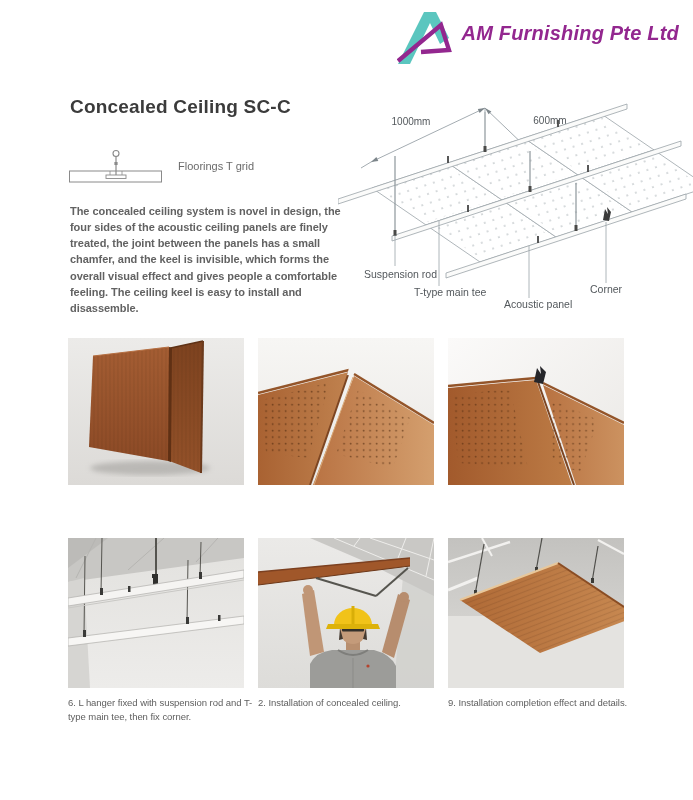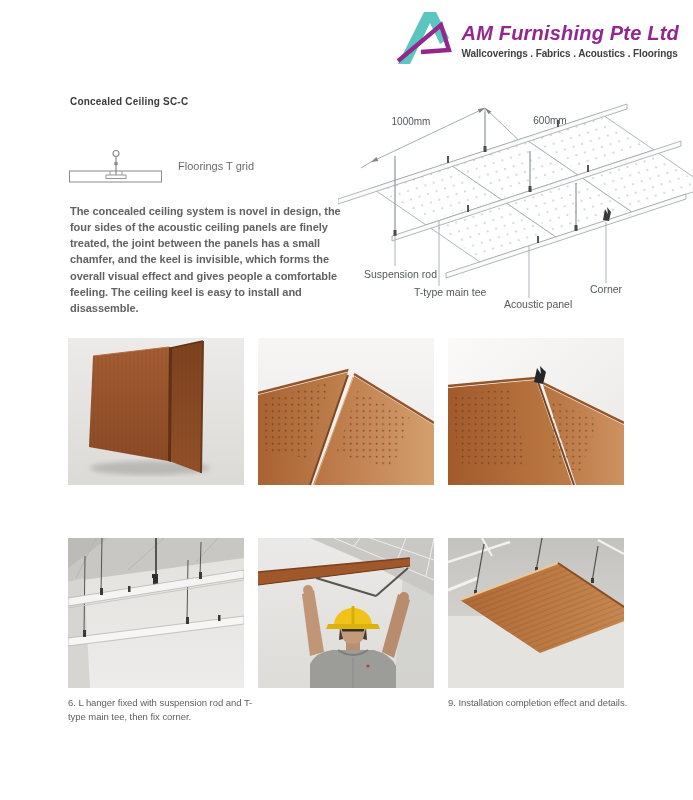--- a/index.html
+++ b/index.html
@@ -7,21 +7,21 @@
     position:relative;width:693px;height:800px;background:#ffffff;
     font-family:"Liberation Sans", sans-serif;overflow:hidden;
   }
   
   .header{position:absolute;top:10px;right:14px;display:flex;align-items:flex-start;gap:9px;}
   .logo-mark{width:55px;height:55px;flex:0 0 auto;}
   .brand-col{display:flex;flex-direction:column;align-items:flex-start;padding-top:13px;}
   .brand-name{font-size:20px;font-weight:bold;font-style:italic;color:#93278F;letter-spacing:.2px;white-space:nowrap;line-height:1.05;}
   .tagline{font-size:10px;font-weight:bold;color:#3f3f3f;margin-top:4px;letter-spacing:-.1px;white-space:nowrap;}
   
-  .title{position:absolute;left:70px;top:96px;font-size:10px;font-weight:bold;color:#3b3b3b;letter-spacing:.2px;}
+  .title{position:absolute;left:70px;top:96px;font-size:19px;font-weight:bold;color:#3b3b3b;letter-spacing:.2px;}
   .tgrid-svg{position:absolute;left:68px;top:148px;}
   .tgrid-label{position:absolute;left:178px;top:160px;font-size:11px;color:#6b6b6b;}
   .desc{position:absolute;left:70px;top:203px;width:272px;font-size:11px;line-height:1.47;color:#626262;letter-spacing:-.05px;font-weight:bold;}
   
   .iso-svg{position:absolute;left:338px;top:98px;}
   
   .photo{position:absolute;width:176px;overflow:hidden;}
   .row1{top:338px;height:147px;}
   .row2{top:538px;height:150px;}
   .c1{left:68px;} .c2{left:258px;} .c3{left:448px;}
@@ -34,21 +34,20 @@
 
 <div class="page">
 
   <div class="header">
     <svg class="logo-mark" viewBox="0 0 55 55">
       <polygon points="1,54 27,2 39,2 52,28 43,34 33,13 13,54" fill="#5BC6BF"></polygon>
       <path d="M1,51 L44,15 L52,40 L24,42" fill="none" stroke="#93278F" stroke-width="4.3"></path>
     </svg>
     <div class="brand-col">
       <div class="brand-name">AM Furnishing Pte Ltd</div>
-      <div class="tagline">Wallcoverings . Fabrics . Acoustics . Floorings</div>
     </div>
   </div>
 
   <div class="title">Concealed Ceiling SC-C</div>
 
   <svg class="tgrid-svg" width="110" height="42" viewBox="0 0 110 42">
     <g stroke="#8a8a8a" fill="none">
       <rect x="1.5" y="23" width="92" height="11" fill="#fff" stroke-width="1"></rect>
       <path d="M42,23 v4 M54,23 v4" stroke-width=".8"></path>
       <rect x="38" y="27" width="20" height="3.5" fill="#fff" stroke-width=".9"></rect>
@@ -384,15 +383,16 @@
       <g>
         <polygon points="12,62 110,25 190,78 92,115" fill="url(#p6w)"></polygon>
         <polygon points="12,62 110,25 190,78 92,115" fill="url(#p6g)"></polygon>
         <line x1="12" y1="62" x2="110" y2="25" stroke="#e8c79a" stroke-width="2"></line>
         <line x1="110" y1="25" x2="176" y2="69" stroke="#8a4d24" stroke-width="2"></line>
       </g>
     </svg>
   </div>
 
   <div class="caption c1">6. L hanger fixed with suspension rod and T-type main tee, then fix corner.</div>
+  <div class="caption c2">2. Installation of concealed ceiling.</div>
   <div class="caption c3">9. Installation completion effect and details.</div>
 
 </div>
 
 </body></html>

